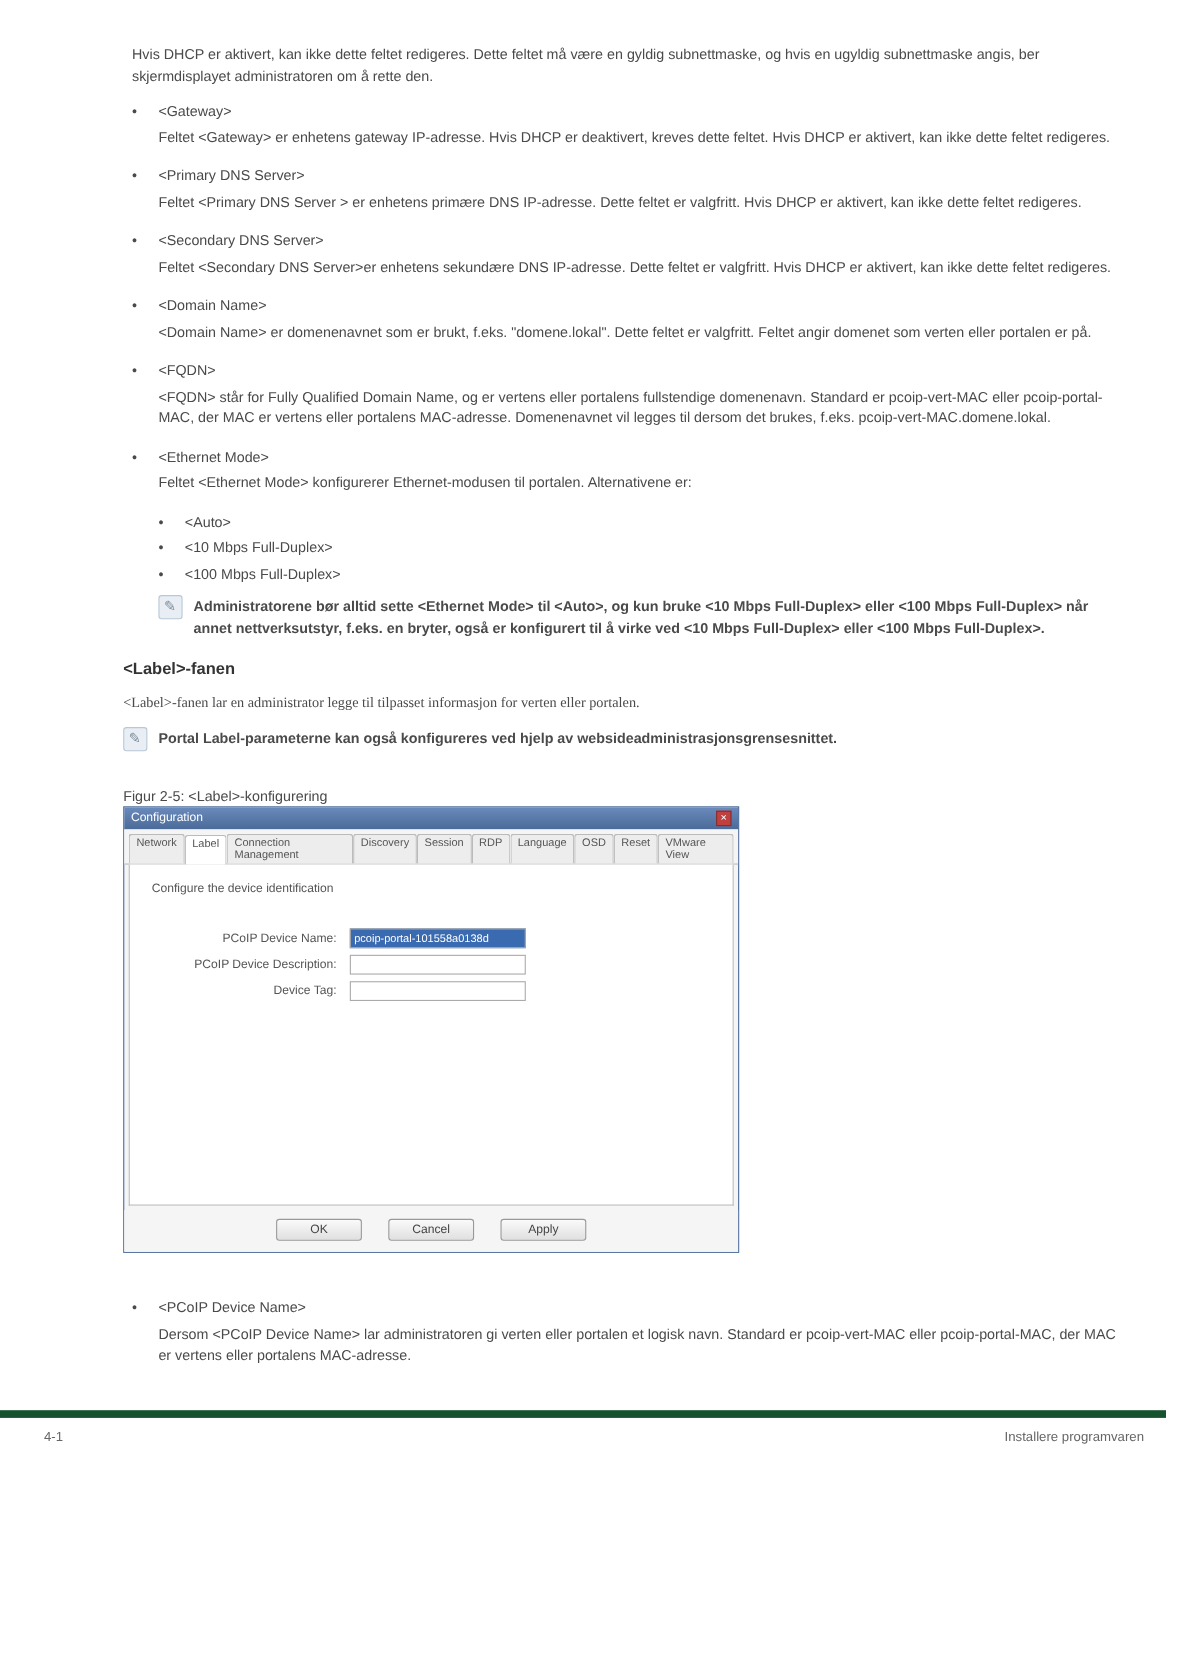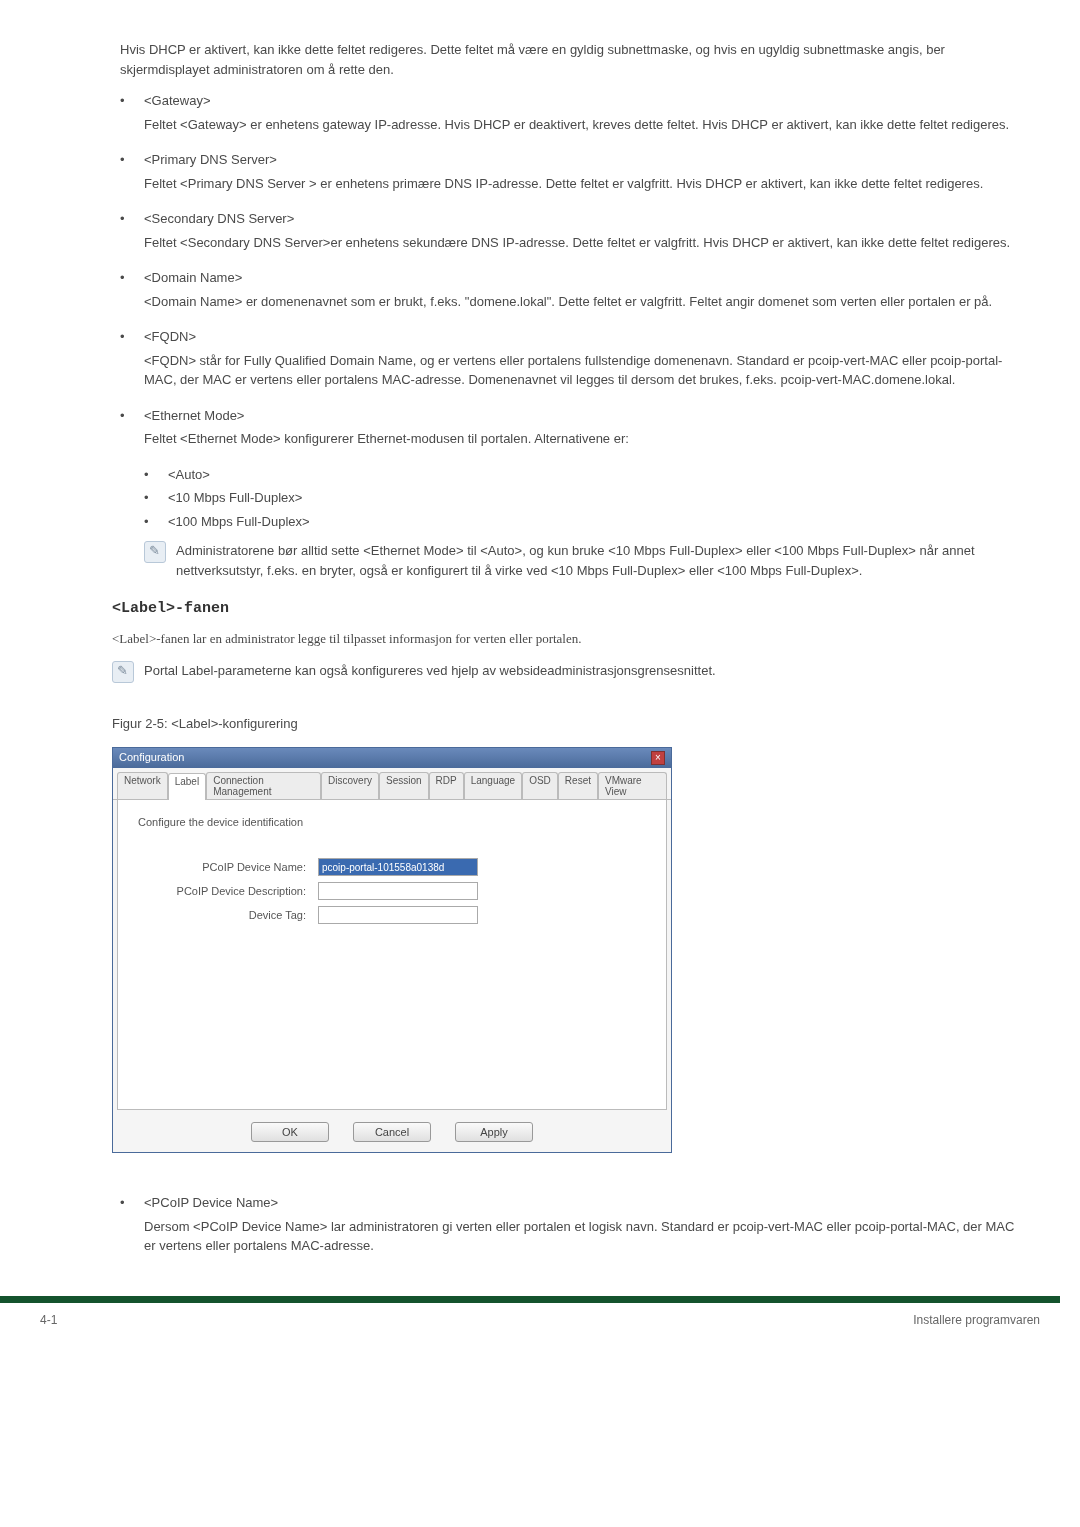--- a/index.html
+++ b/index.html
@@ -29,31 +29,30 @@
       margin-right: 10px;
       position: relative;
     }
     .note-icon::after {
       content: "✎";
       position: absolute;
       top: 1px; left: 4px;
       font-size: 13px;
       color: #7a8a9a;
     }
-    .note-text { flex: 1; line-height: 1.5; }
+    .note-text { flex: 1; line-height: 1.5; font-weight: bold; }
     h2.section-title {
       font-size: 15px;
       font-weight: bold;
       color: #333;
       margin-top: 20px;
       margin-bottom: 12px;
       margin-left: -8px;
-      font-family: Liberation Mono, monospace;
-    }
-    .caption { margin-top: 30px; margin-bottom: 14px; margin-left: -8px; line-height: 1.5; }
+    }
+    .caption { margin-top: 30px; margin-left: -8px; line-height: 1.5; }
     .dialog-container { margin-left: -8px; margin-bottom: 40px; }
     .dialog {
       width: 560px;
       border: 1px solid #4a6a9a;
       background: #f5f5f5;
       font-size: 11px;
       color: #555;
     }
     .dialog-titlebar {
       background: linear-gradient(#6a8abb, #4a6a9a);

